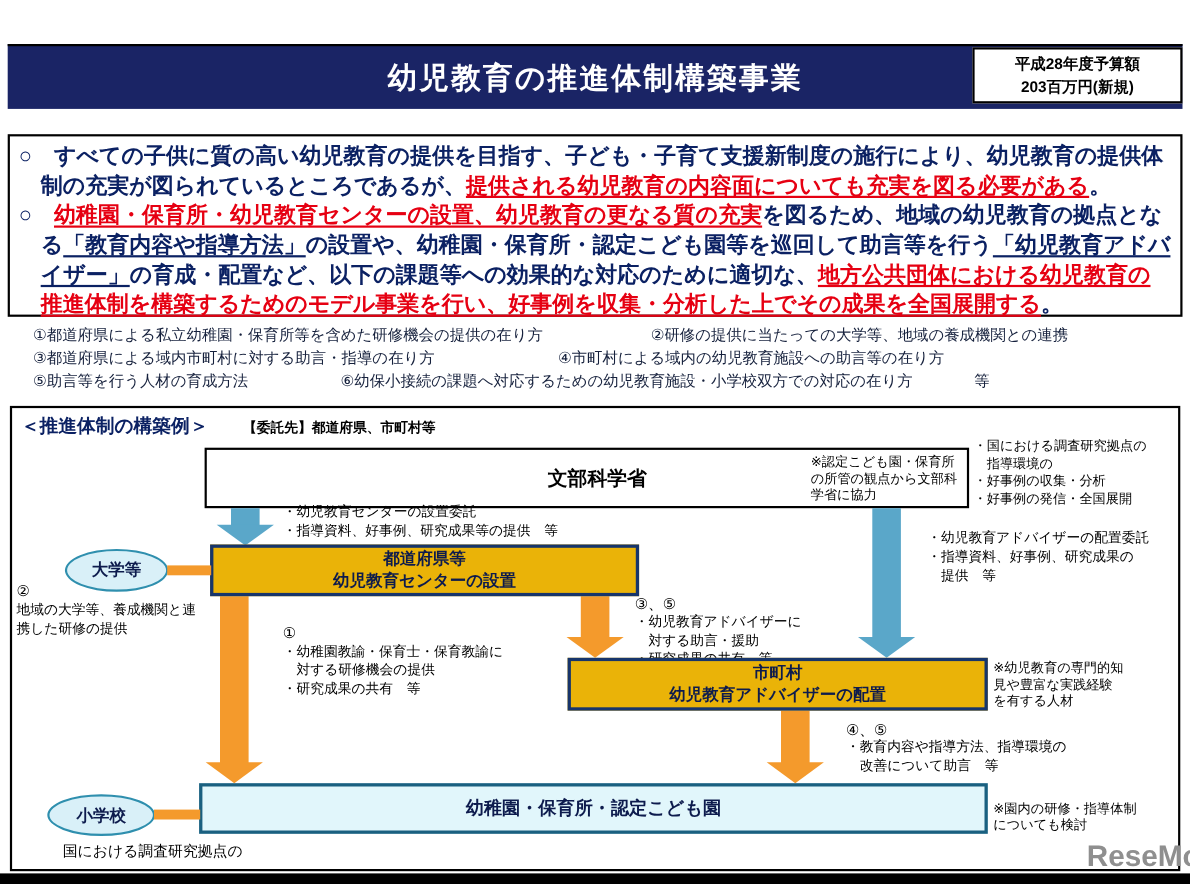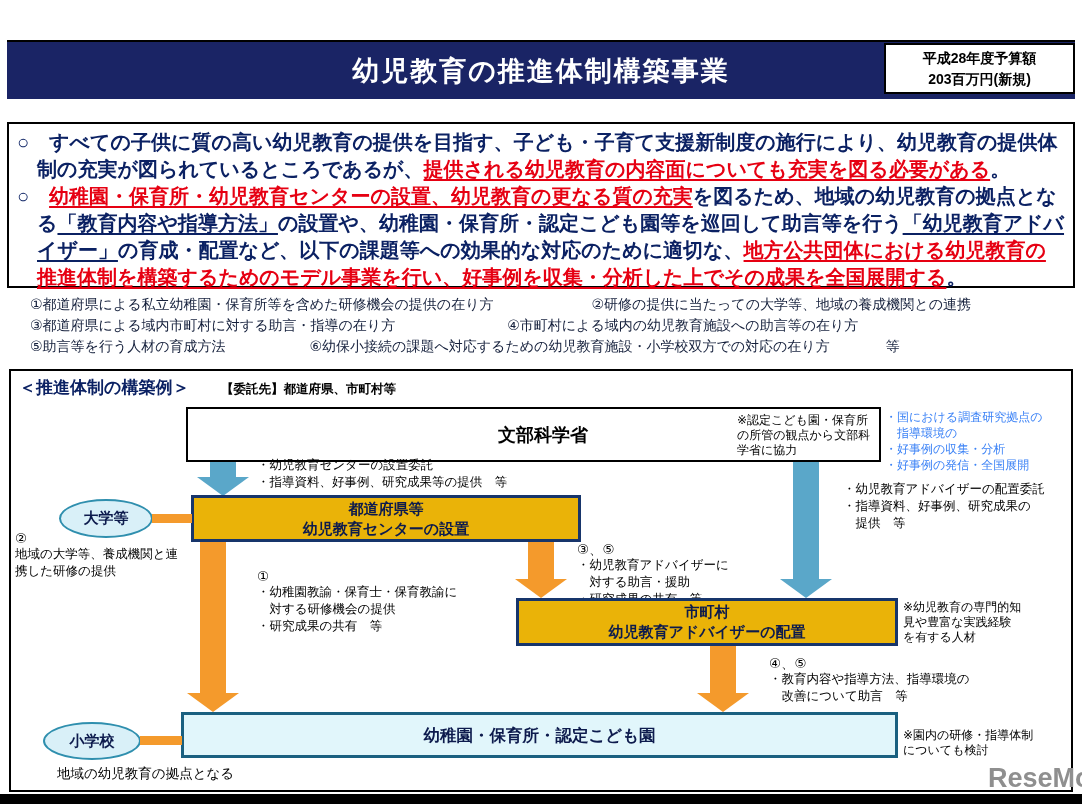--- a/index.html
+++ b/index.html
@@ -32,21 +32,21 @@
   .dg-heading{left:8px;top:5px;font-size:17px;font-weight:bold;color:#0b2163;}
   .dg-subheading{left:210px;top:10px;font-size:12.5px;font-weight:bold;color:#000;}
 
   .mext-box{left:175px;top:36px;width:695px;height:55px;border:2px solid #000;
             box-sizing:border-box;background:#fff;}
   .mext-label{left:265px;top:0;width:180px;height:100%;display:flex;align-items:center;
               justify-content:center;font-size:18px;font-weight:bold;color:#000;}
   .cabinet-box{left:437px;top:3px;width:104px;height:45px;border:2px solid #000;box-sizing:border-box;
                padding:3px 0 0 5px;font-size:13px;font-weight:bold;line-height:19px;color:#000;}
   .coop-note{left:549px;top:4px;width:142px;font-size:12px;line-height:15px;color:#000;}
-  .national-note{left:874px;top:26px;width:188px;font-size:12px;line-height:16px;color:#3b82f6;margin-top:12px;}
+  .national-note{left:874px;top:26px;width:188px;font-size:12px;line-height:16px;color:#000000;}
 
   .note-num{font-size:13.5px;color:#000;}
   .note-lines{font-size:12.5px;line-height:17px;color:#000;}
   .small-note{font-size:12px;line-height:15px;color:#000;}
 
   
   .varrow .shaft{position:absolute;left:50%;transform:translateX(-50%);top:0;bottom:18px;width:26px;}
   .varrow .head{position:absolute;left:50%;transform:translateX(-50%);bottom:0;width:0;height:0;
                 border-left:26px solid transparent;border-right:26px solid transparent;}
   .blue .shaft{background:#5aa7c9;}
@@ -177,17 +177,17 @@
     <div>・教育内容や指導方法、指導環境の</div>
     <div>　改善について助言　等</div>
   </div>
 
   <div class="abs org-box kinder-box">幼稚園・保育所・認定こども園</div>
   <div class="abs small-note" style="left:892px;top:357px;width:140px;">※園内の研修・指導体制についても検討</div>
 
   <div class="abs ellipse elem">小学校</div>
   <div class="abs hconn" style="left:129px;top:365px;width:42px;"></div>
 
-  <div class="abs" style="left:46px;top:394px;font-size:13.5px;color:#000;">地域の幼児教育の拠点となる</div>
+  <div class="abs" style="left:46px;top:394px;font-size:13.5px;color:#000;">国における調査研究拠点の</div>
 </div>
 
 <div class="abs watermark"><span>ReseMo</span></div>
 <div class="abs bottom-bar"></div>
 
 </body></html>

